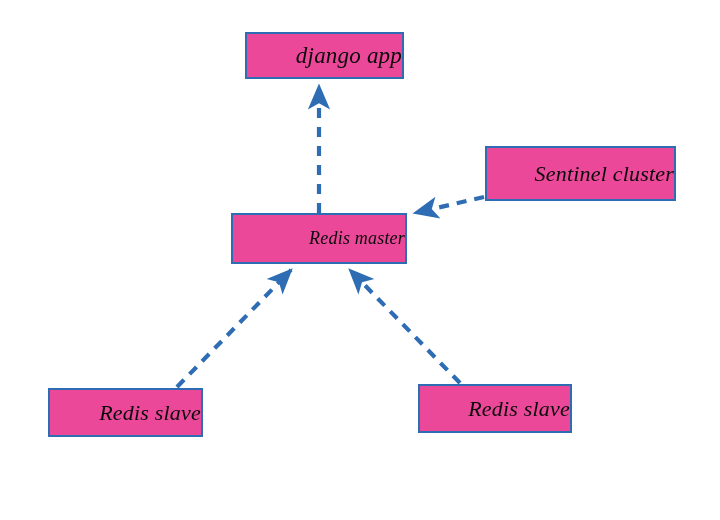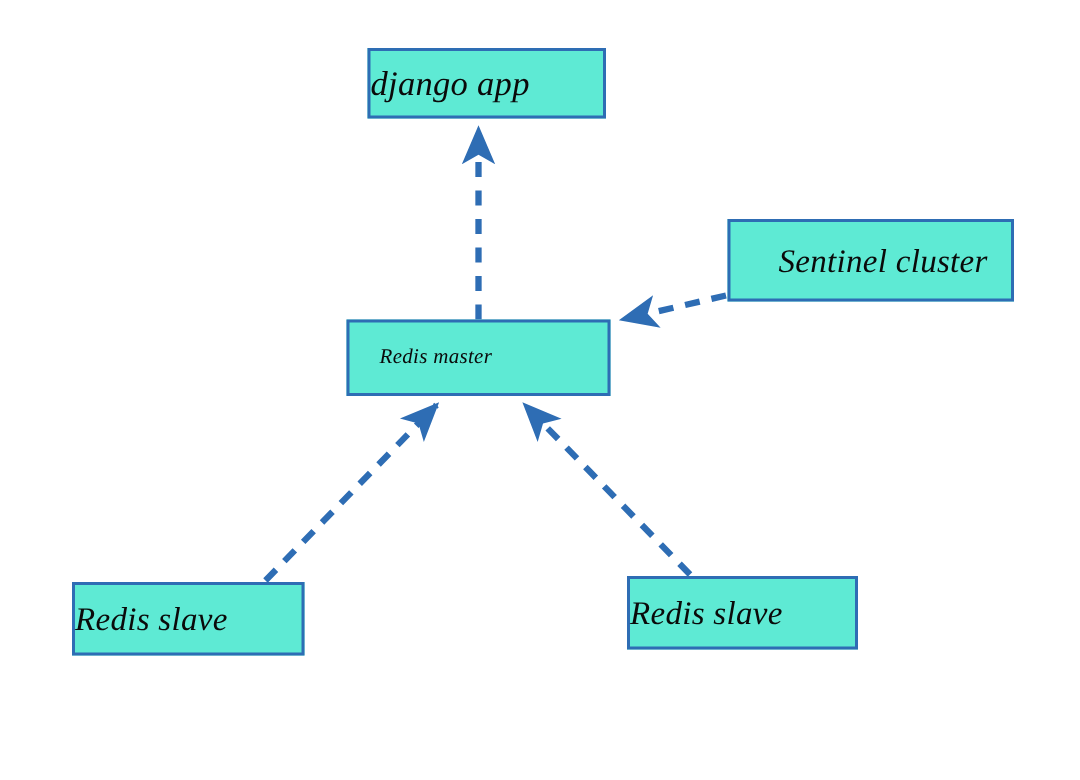--- a/index.html
+++ b/index.html
@@ -12,25 +12,25 @@
     position: relative;
     width: 720px;
     height: 520px;
     background: #ffffff;
     overflow: hidden;
     font-family: "Liberation Serif", "DejaVu Serif", serif;
   }
   .node {
     position: absolute;
     box-sizing: border-box;
-    background: #5eead4;
+    background: #ec4899;
     border: 2px solid #2E6DB4;
     display: flex;
     align-items: center;
-    justify-content: flex-start;
+    justify-content: flex-end;
     z-index: 3;
   }
   .node-label {
     font-family: "Liberation Serif", "DejaVu Serif", serif;
     font-style: italic;
     font-weight: 400;
     color: #0a0a0a;
     white-space: nowrap;
     letter-spacing: 0.2px;
   }
@@ -41,21 +41,21 @@
     height: 47px;
   }
   #node-django .node-label { font-size: 23px; }
 
   #node-master {
     left: 231px;
     top: 213px;
     width: 176px;
     height: 51px;
   }
-  #node-master .node-label { font-size: 14px; margin-left: 20px; }
+  #node-master .node-label { font-size: 18px; margin-left: 20px; }
 
   #node-sentinel {
     left: 485px;
     top: 146px;
     width: 191px;
     height: 55px;
   }
   #node-sentinel .node-label { font-size: 22px; margin-left: 32px; }
 
   #node-slave-left {

